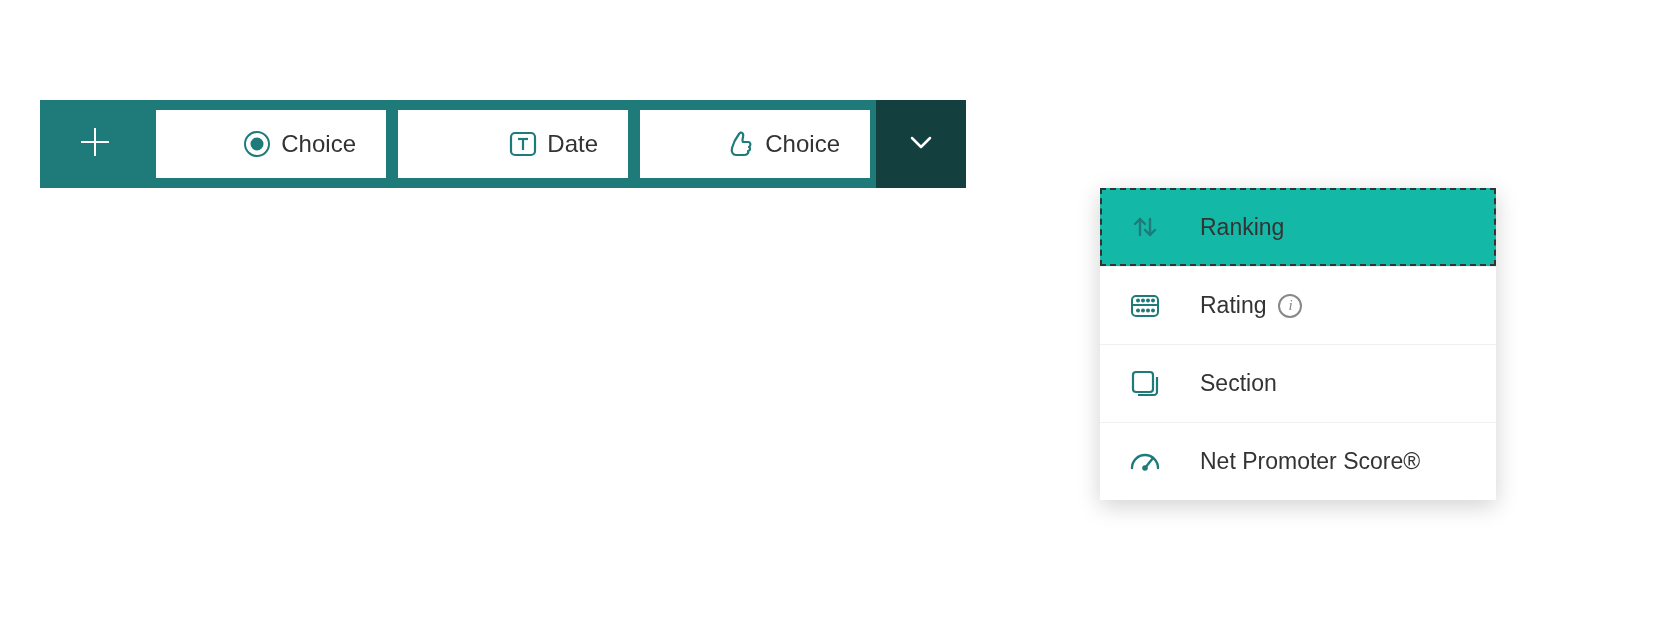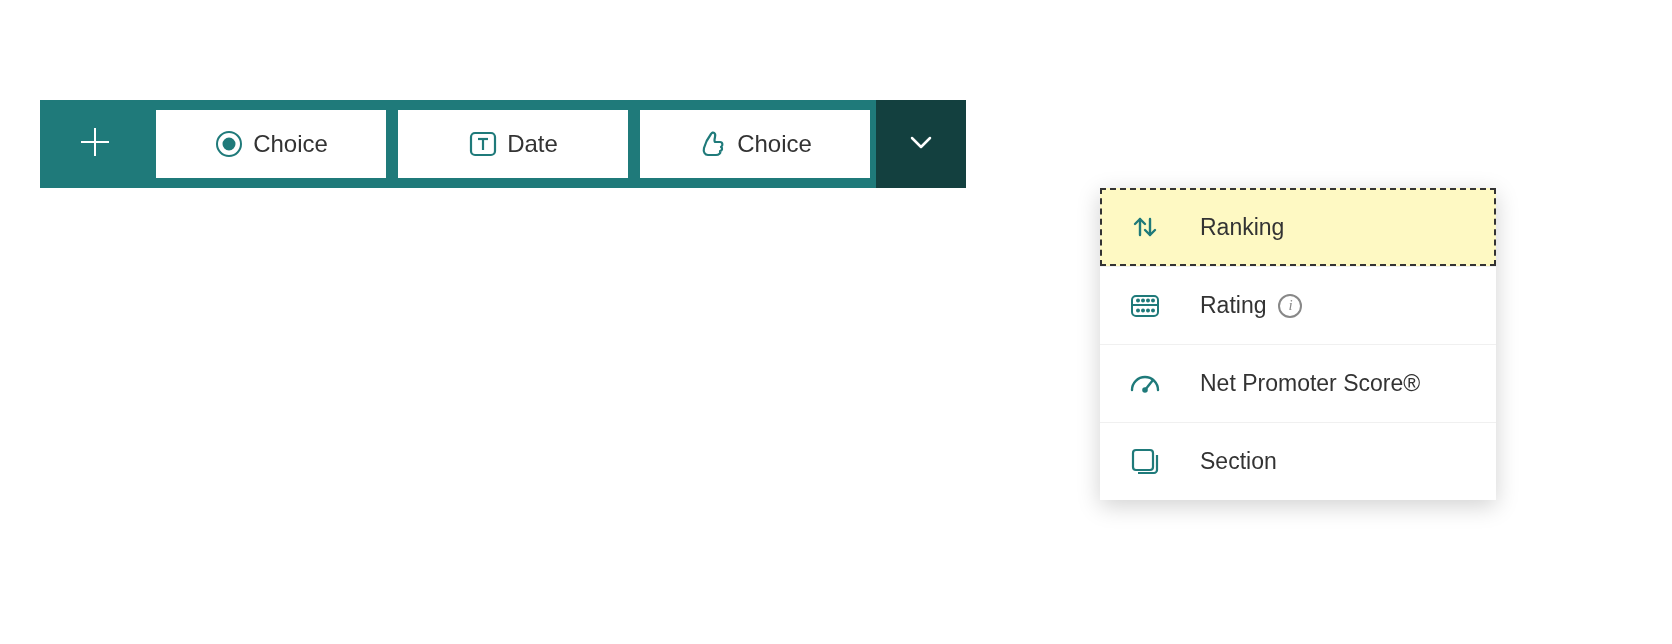--- a/index.html
+++ b/index.html
@@ -25,21 +25,21 @@
     align-items: center;
     justify-content: center;
     color: #ffffff;
     cursor: pointer;
   }
   .type-btn {
     margin: 10px 6px;
     background: #ffffff;
     display: flex;
     align-items: center;
-    justify-content: center;
+    justify-content: flex-end;
     gap: 9px;
     padding: 0 30px;
     min-width: 230px;
     cursor: pointer;
   }
   .type-btn .lbl {
     font-size: 24px;
     color: #333333;
   }
   .type-btn .ico {
@@ -69,21 +69,21 @@
     height: 78px;
     display: flex;
     align-items: center;
     padding: 0 28px;
     gap: 38px;
     cursor: pointer;
     border-top: 1px solid #f0f0f0;
   }
   .menu-item:first-child { border-top: none; }
   .menu-item.highlight {
-    background: #fef9c3;
+    background: #14b8a6;
     outline: 2px dashed #333333;
     outline-offset: -2px;
   }
   .menu-item .m-ico {
     color: #1f7a7a;
     display: flex;
     align-items: center;
     justify-content: center;
     width: 34px;
   }
@@ -195,36 +195,36 @@
       </svg>
     </span>
     <span class="m-lbl">
       <span>Rating</span>
       <span class="info-badge">i</span>
     </span>
   </div>
 
   <div class="menu-item">
     <span class="m-ico">
+      <svg width="32" height="32" viewBox="0 0 32 32" fill="none" stroke="currentColor" stroke-width="2.2">
+        <rect x="4" y="4" width="20" height="20" rx="3"></rect>
+        <path d="M9 27 L 25 27 C 26.5 27 28 25.5 28 24 L 28 9"></path>
+      </svg>
+    </span>
+    <span class="m-lbl">
+      <span>Section</span>
+    </span>
+  </div>
+
+  <div class="menu-item">
+    <span class="m-ico">
       <svg width="34" height="28" viewBox="0 0 34 28" fill="none" stroke="currentColor" stroke-width="2.4" stroke-linecap="round">
         <path d="M4 20 A 13 13 0 0 1 30 20"></path>
         <line x1="17" y1="20" x2="25" y2="10"></line>
         <circle cx="17" cy="20" r="1.6" fill="currentColor"></circle>
       </svg>
     </span>
     <span class="m-lbl">
       <span>Net Promoter Score®</span>
     </span>
   </div>
 
-  <div class="menu-item">
-    <span class="m-ico">
-      <svg width="32" height="32" viewBox="0 0 32 32" fill="none" stroke="currentColor" stroke-width="2.2">
-        <rect x="4" y="4" width="20" height="20" rx="3"></rect>
-        <path d="M9 27 L 25 27 C 26.5 27 28 25.5 28 24 L 28 9"></path>
-      </svg>
-    </span>
-    <span class="m-lbl">
-      <span>Section</span>
-    </span>
-  </div>
-
 </div>
 
 </body></html>

